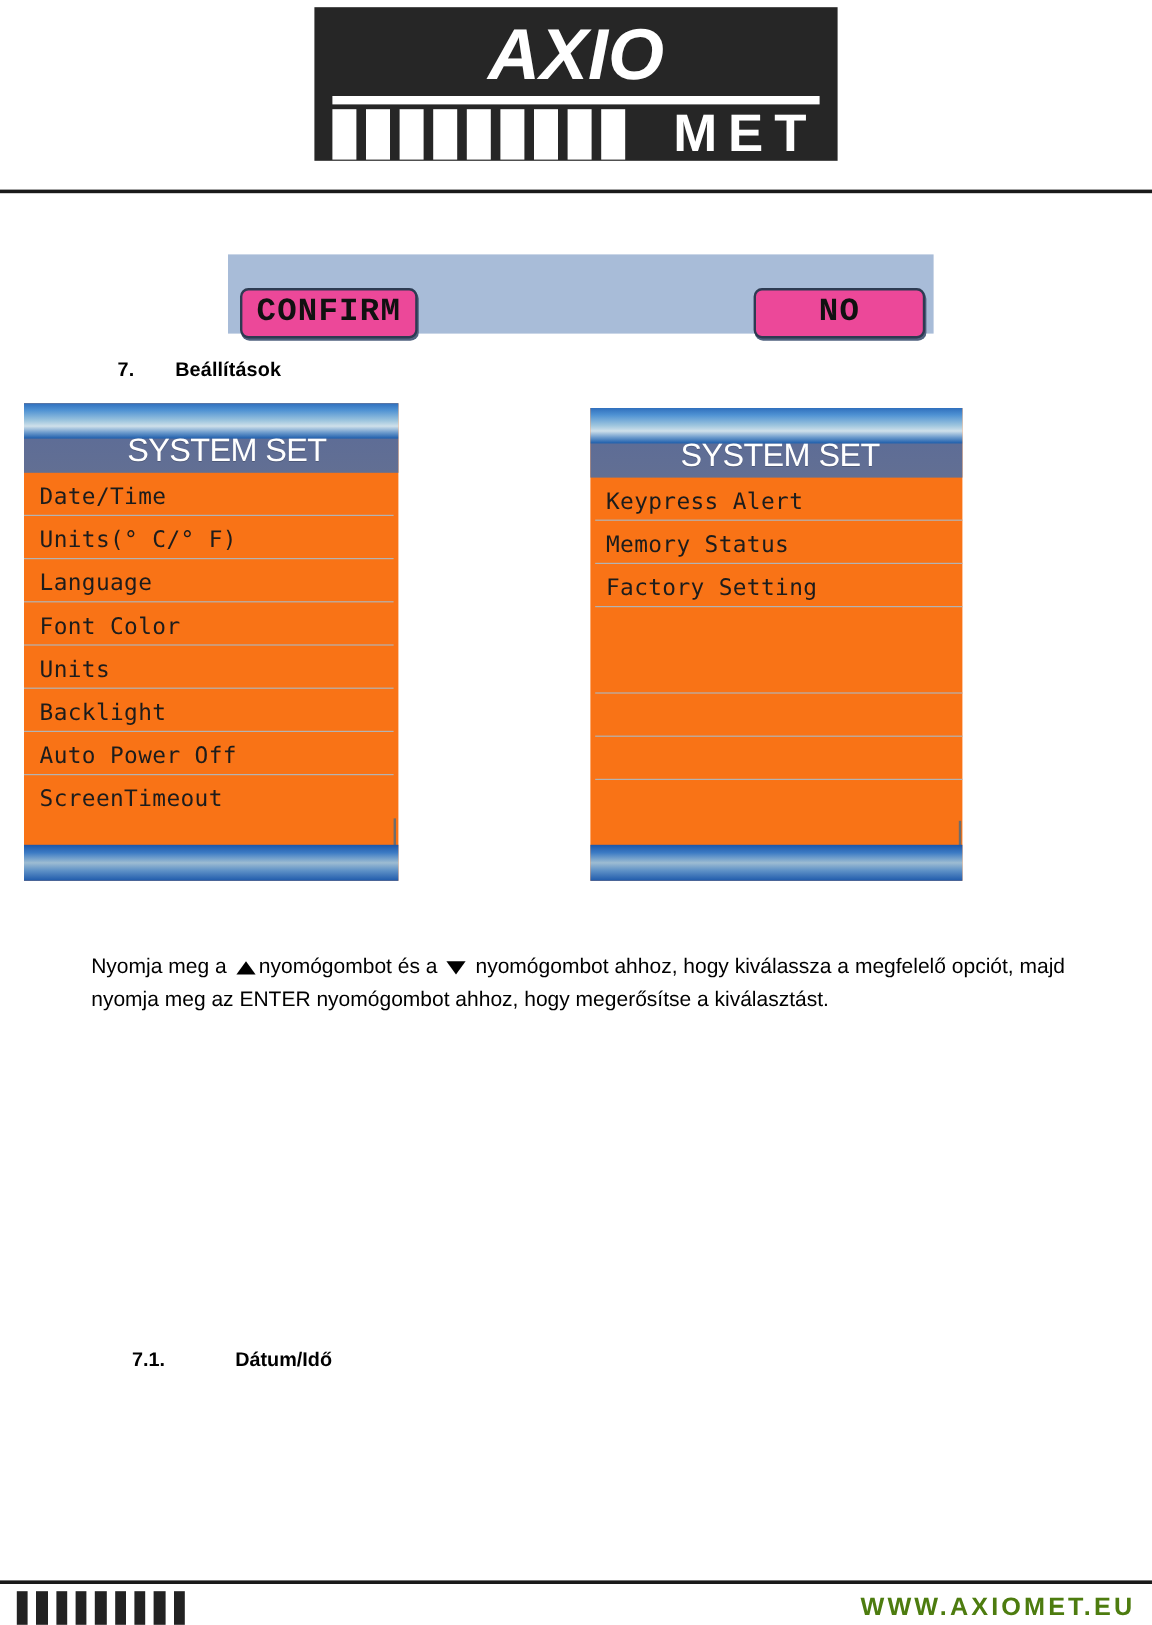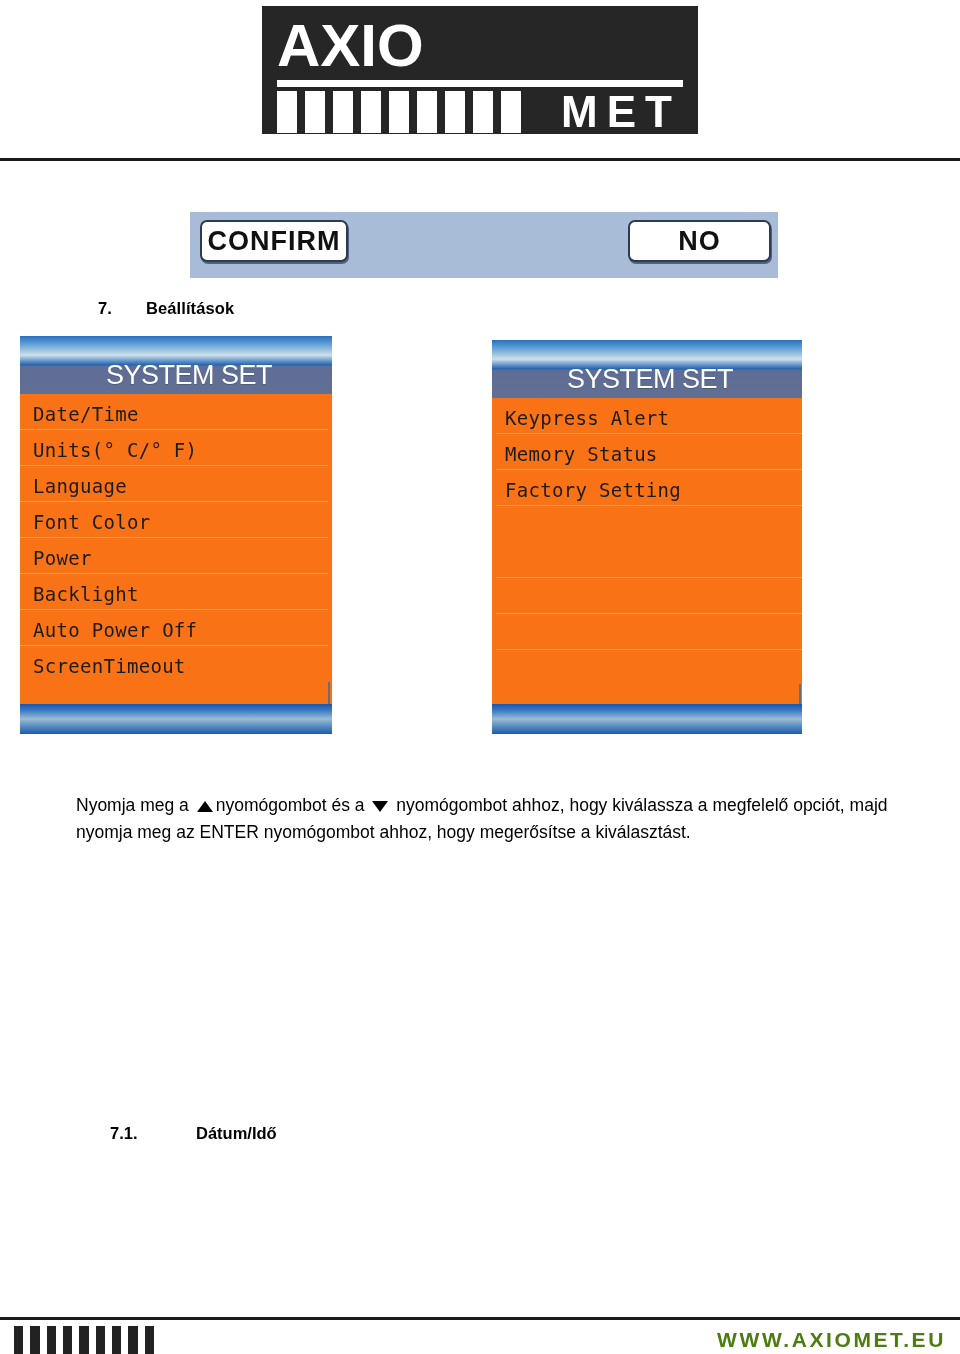--- a/index.html
+++ b/index.html
@@ -24,22 +24,23 @@
     width: 436px;
     height: 128px;
     background: #262626;
     box-sizing: border-box;
     padding: 9px 11px 9px 11px;
   }
   #logo-top {
     height: 62px;
     display: flex;
     align-items: center;
-    justify-content: flex-start;
+    justify-content: center;
     padding: 0 4px;
+    font-style: italic;
   }
   .logo-letter {
     color: #ffffff;
     font-family: "Liberation Sans", sans-serif;
     font-weight: bold;
     font-size: 60px;
     line-height: 60px;
     letter-spacing: 0;
   }
   #logo-rule {
@@ -88,30 +89,30 @@
   #confirm-bar {
     position: absolute;
     left: 190px;
     top: 212px;
     width: 588px;
     height: 66px;
     background: #a8bcd8;
   }
   .lcd-btn {
     position: absolute;
-    top: 8px;
+    top: 28px;
     height: 42px;
-    background: #ffffff;
+    background: #ec4899;
     border: 2px solid #2d3b52;
     border-radius: 7px;
     box-shadow: 1px 2px 0 #51627f;
     display: flex;
     align-items: center;
     justify-content: center;
-    font-family: Liberation Sans, sans-serif;
+    font-family: Liberation Mono, monospace;
     font-size: 27px;
     font-weight: bold;
     letter-spacing: 1px;
     color: #111111;
     box-sizing: border-box;
   }
   #btn-confirm { left: 10px; width: 148px; }
   #btn-no { left: 438px; width: 143px; }
 
   
@@ -328,21 +329,21 @@
     </div>
     <div class="lcd-row">
       <div class="lcd-label">Language</div>
       <div class="lcd-sep"></div>
     </div>
     <div class="lcd-row">
       <div class="lcd-label">Font Color</div>
       <div class="lcd-sep"></div>
     </div>
     <div class="lcd-row">
-      <div class="lcd-label">Power</div>
+      <div class="lcd-label">Units</div>
       <div class="lcd-sep"></div>
     </div>
     <div class="lcd-row">
       <div class="lcd-label">Backlight</div>
       <div class="lcd-sep"></div>
     </div>
     <div class="lcd-row">
       <div class="lcd-label">Auto Power Off</div>
       <div class="lcd-sep"></div>
     </div>

